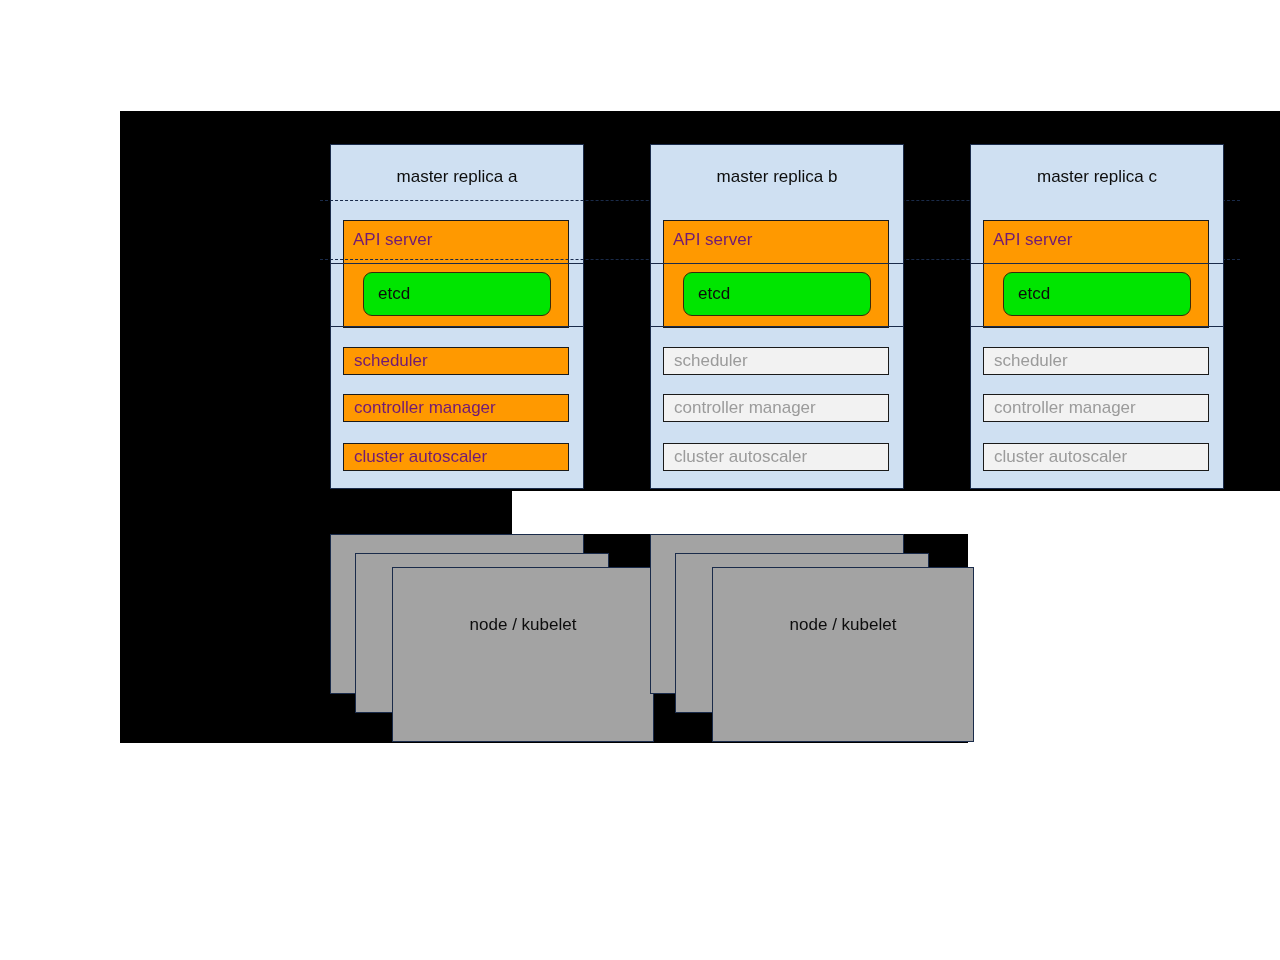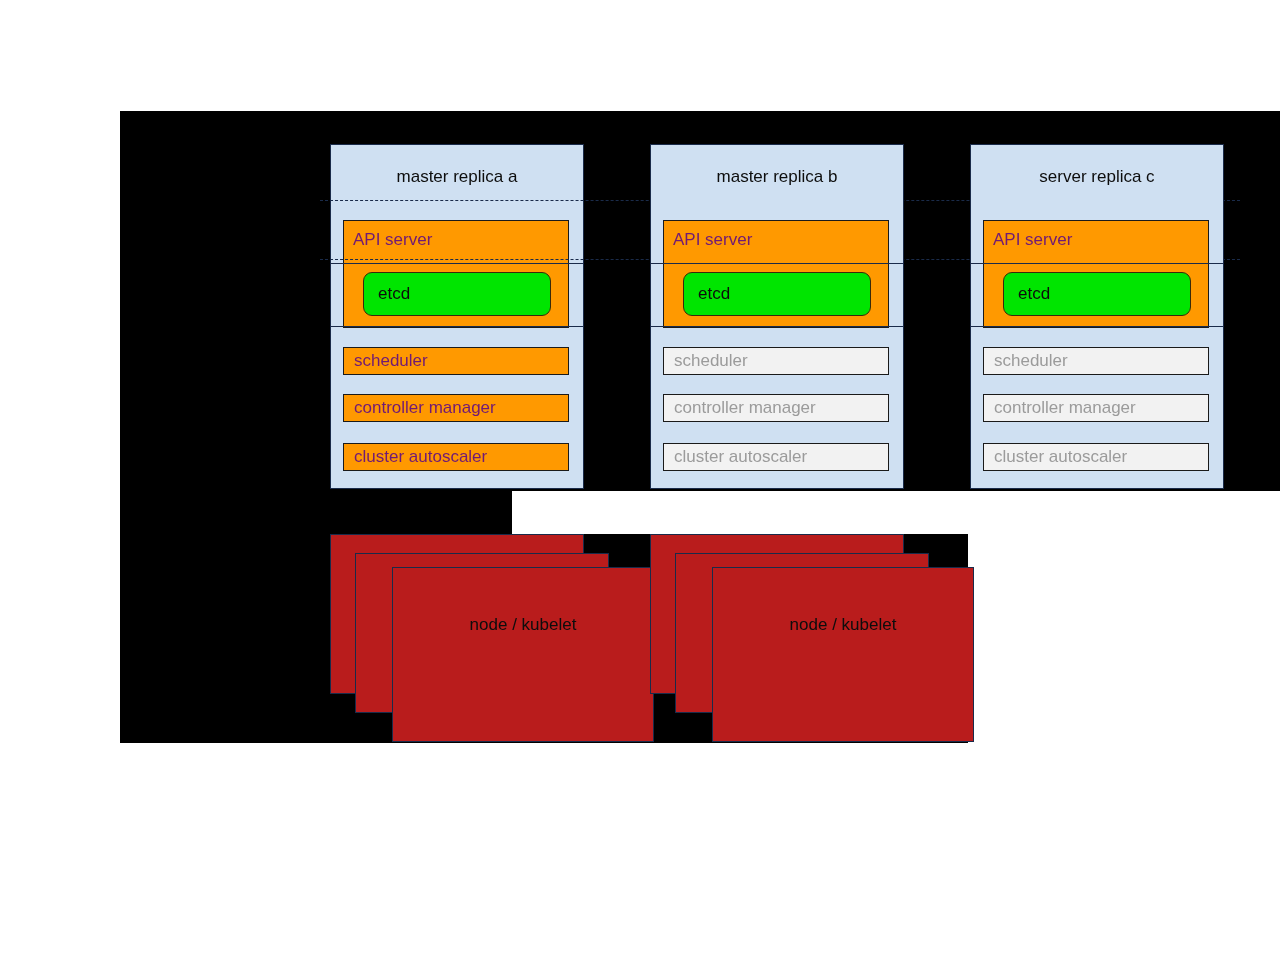--- a/index.html
+++ b/index.html
@@ -107,21 +107,21 @@
     position: absolute;
     box-sizing: border-box;
     background: #ff9900;
     border: 1px solid #1a1a1a;
   }
 
   
   .node-card {
     position: absolute;
     box-sizing: border-box;
-    background: #b91c1c;
+    background: #a3a3a3;
     border: 1px solid #1a2b4a;
   }
   .node-label {
     position: absolute;
     left: 0; right: 0;
     text-align: center;
     font-size: 17px;
     color: #0d0d0d;
     white-space: nowrap;
   }
@@ -159,21 +159,21 @@
   <span class="comp active" style="left:663px; top:204px; width:226px; height:40px; border:none; background:transparent;">API server</span>
   <div class="solidline" style="left:650px; top:247px; width:254px;"></div>
   <div class="solidline" style="left:650px; top:310px; width:254px;"></div>
   <div class="etcd" style="left:683px; top:256px; width:188px; height:44px;">etcd</div>
 
   <div class="comp inactive" style="left:663px; top:331px; width:226px; height:28px;">scheduler</div>
   <div class="comp inactive" style="left:663px; top:378px; width:226px; height:28px;">controller manager</div>
   <div class="comp inactive" style="left:663px; top:427px; width:226px; height:28px;">cluster autoscaler</div>
 
   <div class="box replica" style="left:970px; top:128px; width:254px; height:345px;">
-    <span class="replica-label">server replica c</span>
+    <span class="replica-label">master replica c</span>
   </div>
   <div class="orange-slab" style="left:983px; top:204px; width:226px; height:108px;"></div>
   <span class="comp active" style="left:983px; top:204px; width:226px; height:40px; border:none; background:transparent;">API server</span>
   <div class="solidline" style="left:970px; top:247px; width:254px;"></div>
   <div class="solidline" style="left:970px; top:310px; width:254px;"></div>
   <div class="etcd" style="left:1003px; top:256px; width:188px; height:44px;">etcd</div>
 
   <div class="comp inactive" style="left:983px; top:331px; width:226px; height:28px;">scheduler</div>
   <div class="comp inactive" style="left:983px; top:378px; width:226px; height:28px;">controller manager</div>
   <div class="comp inactive" style="left:983px; top:427px; width:226px; height:28px;">cluster autoscaler</div>

